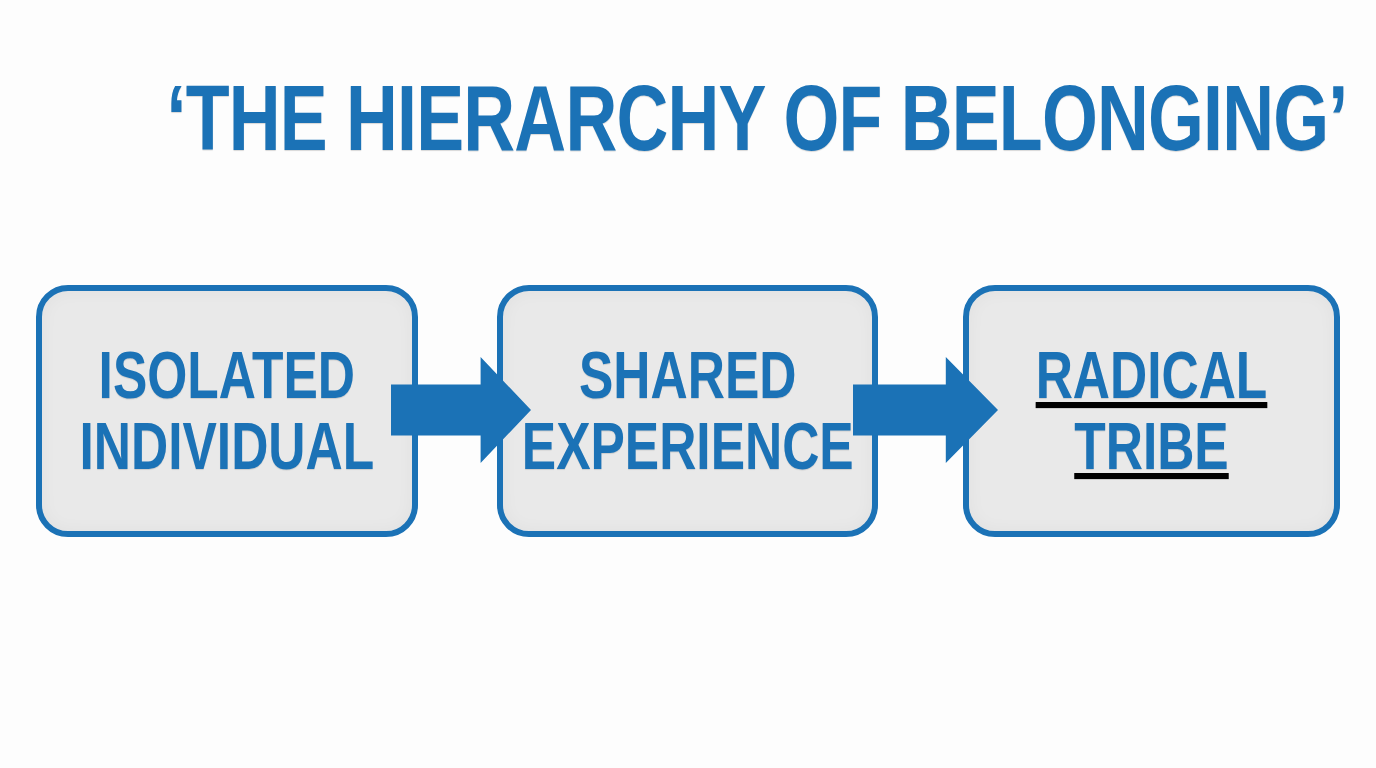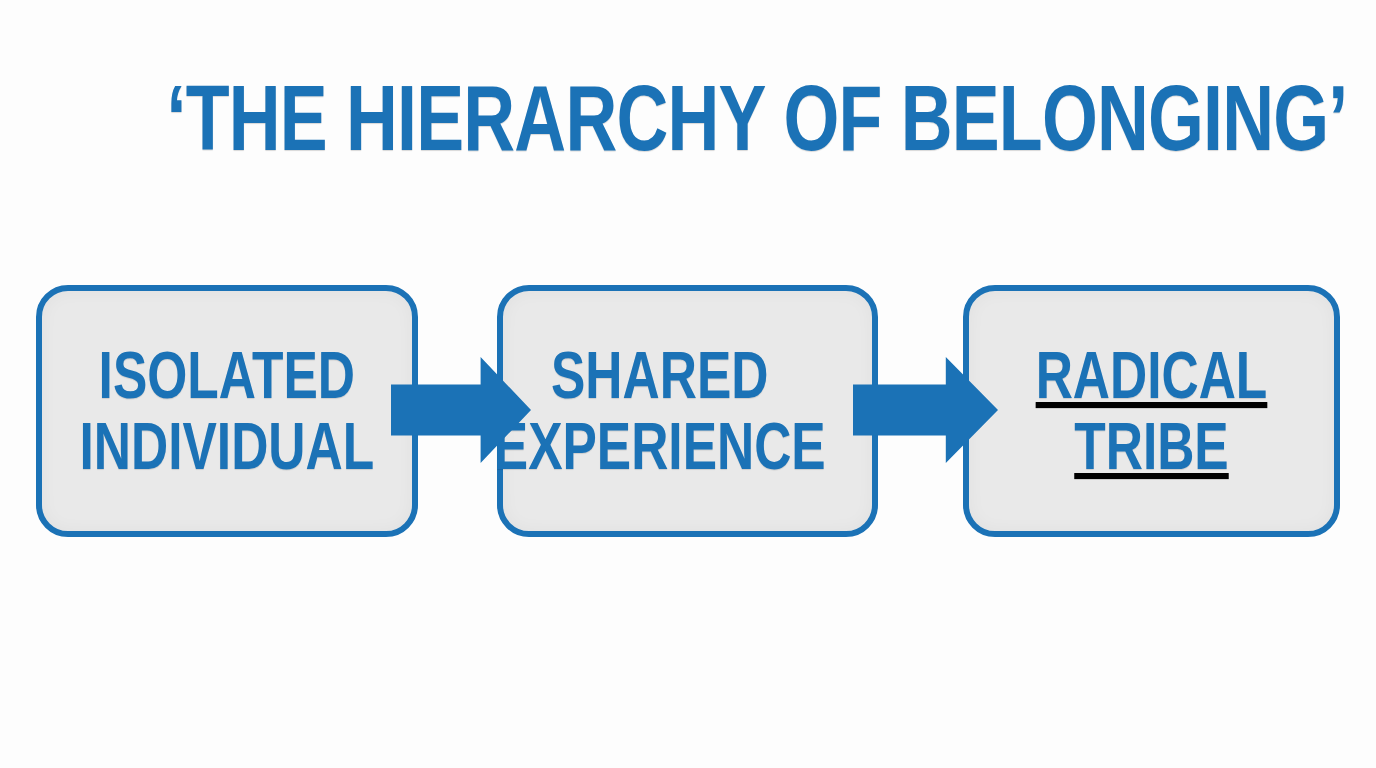--- a/index.html
+++ b/index.html
@@ -51,21 +51,21 @@
     font-size:66px;
     font-weight:bold;
     line-height:1.08;
     color:var(--accent);
     transform:scaleX(0.78);
     transform-origin:50% 50%;
     white-space:nowrap;
     text-shadow:0 1px 1px rgba(0,0,0,0.12);
   }
   .box-1{left:36px;width:382px;}
-  .box-2{left:497px;width:381px;justify-content:flex-end;}
+  .box-2{left:497px;width:381px;}
   .box-3{left:963px;width:377px;text-decoration:underline;}
   .arrow{
     position:absolute;
     top:357px;
     height:106px;
     background:var(--accent);
     clip-path:polygon(0 26%, 64% 26%, 64% 0, 100% 50%, 64% 100%, 64% 74%, 0 74%);
     z-index:3;
   }
   .arrow-1{left:391px;width:140px;}

